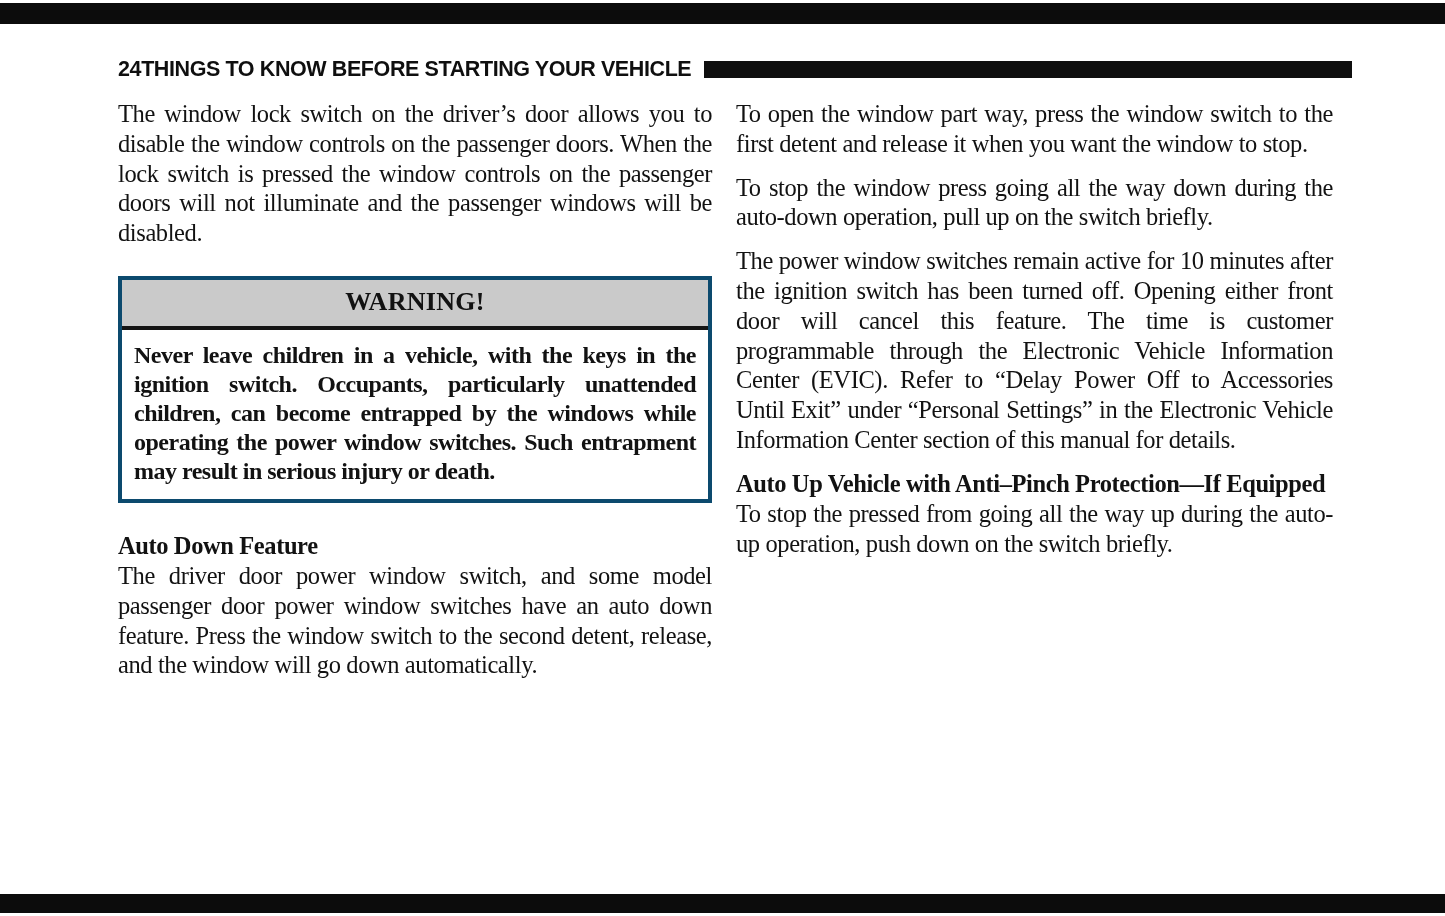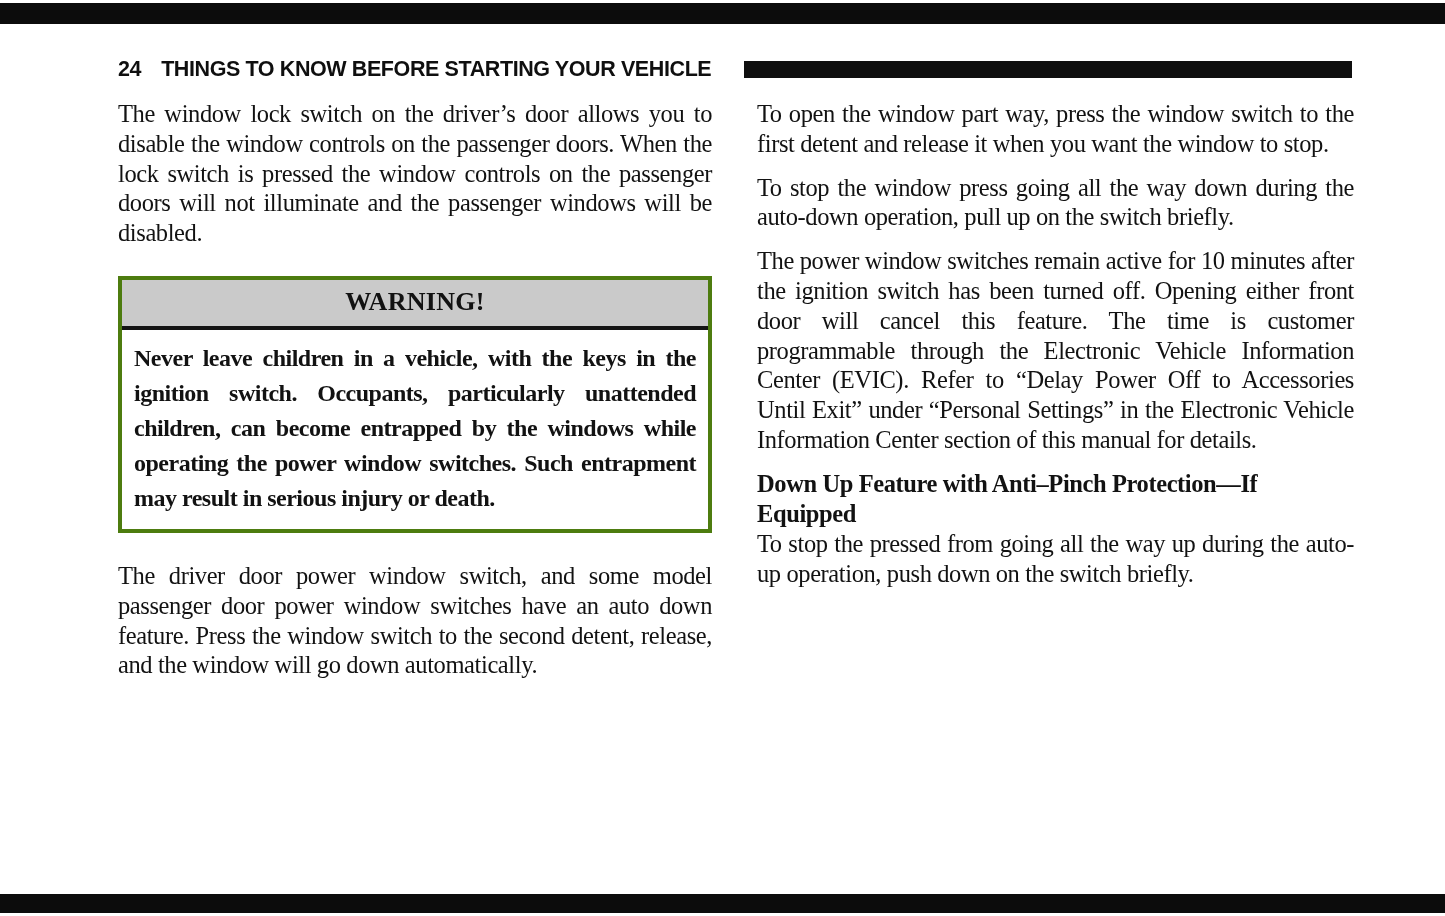--- a/index.html
+++ b/index.html
@@ -32,39 +32,38 @@
     top: 57px;
     width: 1234px;
     display: flex;
     align-items: center;
     font-family: "Liberation Sans", "DejaVu Sans", sans-serif;
     font-weight: bold;
     font-size: 21.5px;
     letter-spacing: -0.4px;
     color: #0f0f0f;
     white-space: nowrap;
-    gap: 20px;
   }
   .page-header .page-num { flex: 0 0 auto; }
   .page-header .header-title { flex: 0 0 auto; }
   .page-header .header-rule {
     flex: 1 1 auto;
     height: 17px;
     background: #0f0f0f;
     margin-left: 13px;
   }
 
   
   .columns {
     position: absolute;
     left: 118px;
     top: 99px;
     width: 1234px;
     display: flex;
-    gap: 45px;
+    gap: 24px;
   }
   .col {
     font-size: 24.5px;
     line-height: 29.8px;
     letter-spacing: -0.4px;
     text-align: justify;
     hyphens: manual;
   }
   .col.left  { width: 594px; flex: 0 0 594px; }
   .col.right { width: 597px; flex: 0 0 597px; }
@@ -74,42 +73,42 @@
     font-size: 24.5px;
     line-height: 30px;
     margin: 0;
     font-weight: bold;
     text-align: left;
     letter-spacing: -0.4px;
   }
 
   
   .warning-box {
-    border: 4px solid #4d7c0f;
+    border: 4px solid #0c4a6e;
     margin: 28px 0 28px 0;
     background: #ffffff;
   }
   .warning-box-header {
     background: #cacaca;
     border-bottom: 4px solid #141414;
     text-align: center;
     padding: 7px 0 9px 0;
     font-weight: bold;
     font-size: 26px;
     line-height: 30px;
     letter-spacing: 0.3px;
   }
   .warning-box-body {
     padding: 11px 12px 13px 12px;
   }
   .warning-box-body p {
     margin: 0;
     font-weight: bold;
     font-size: 24px;
-    line-height: 35px;
+    line-height: 29px;
     letter-spacing: -0.5px;
     text-align: justify;
   }
 </style>
 </head>
 <body>
 
 <div class="page">
 
   <div class="scan-bar top"></div>
@@ -127,29 +126,30 @@
 
       <div class="warning-box">
         <div class="warning-box-header">
           <span>WARNING!</span>
         </div>
         <div class="warning-box-body">
           <p>Never leave children in a vehicle, with the keys in the ignition switch. Occupants, particularly unat­tended children, can become entrapped by the win­dows while operating the power window switches. Such entrapment may result in serious injury or death.</p>
         </div>
       </div>
 
+      <h2>Auto Down Feature</h2>
       <p>The driver door power window switch, and some model passenger door power window switches have an auto down feature. Press the window switch to the second detent, release, and the window will go down automati­cally.</p>
     </section>
 
     <section class="col right">
       <p>To open the window part way, press the window switch to the first detent and release it when you want the window to stop.</p>
       <p>To stop the window press going all the way down during the auto-down operation, pull up on the switch briefly.</p>
       <p>The power window switches remain active for 10 min­utes after the ignition switch has been turned off. Open­ing either front door will cancel this feature. The time is customer programmable through the Electronic Vehicle Information Center (EVIC). Refer to “Delay Power Off to Accessories Until Exit” under “Personal Settings” in the Electronic Vehicle Information Center section of this manual for details.</p>
 
-      <h2>Down Up Feature with Anti–Pinch Protection—If Equipped</h2>
+      <h2>Auto Up Vehicle with Anti–Pinch Protection—If Equipped</h2>
       <p>To stop the pressed from going all the way up during the auto-up operation, push down on the switch briefly.</p>
     </section>
 
   </main>
 
   <div class="scan-bar bottom"></div>
 
 </div>
 
 </body></html>

